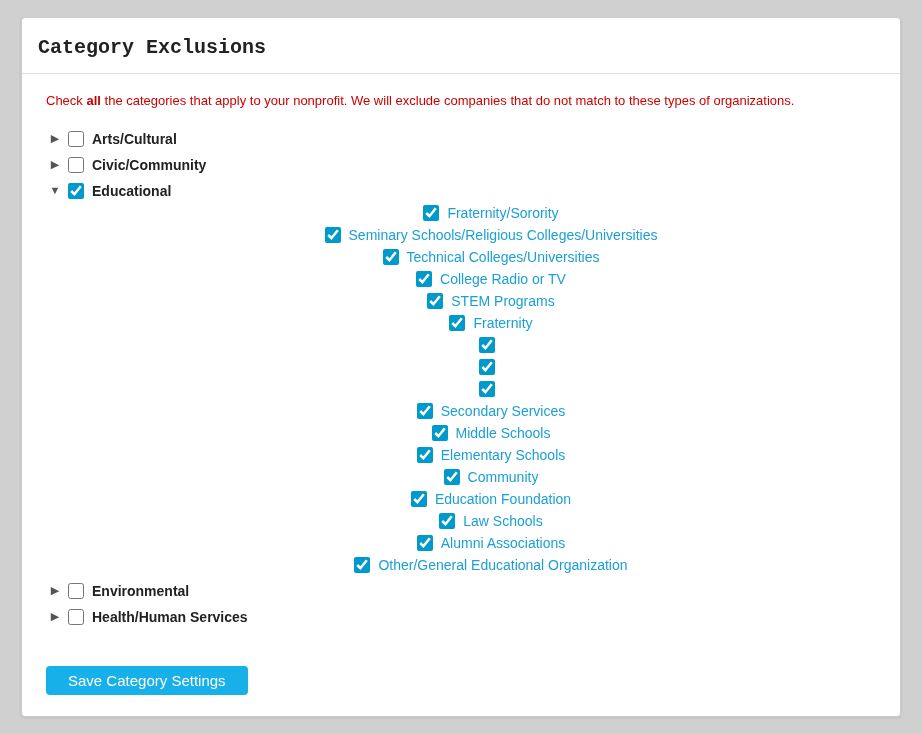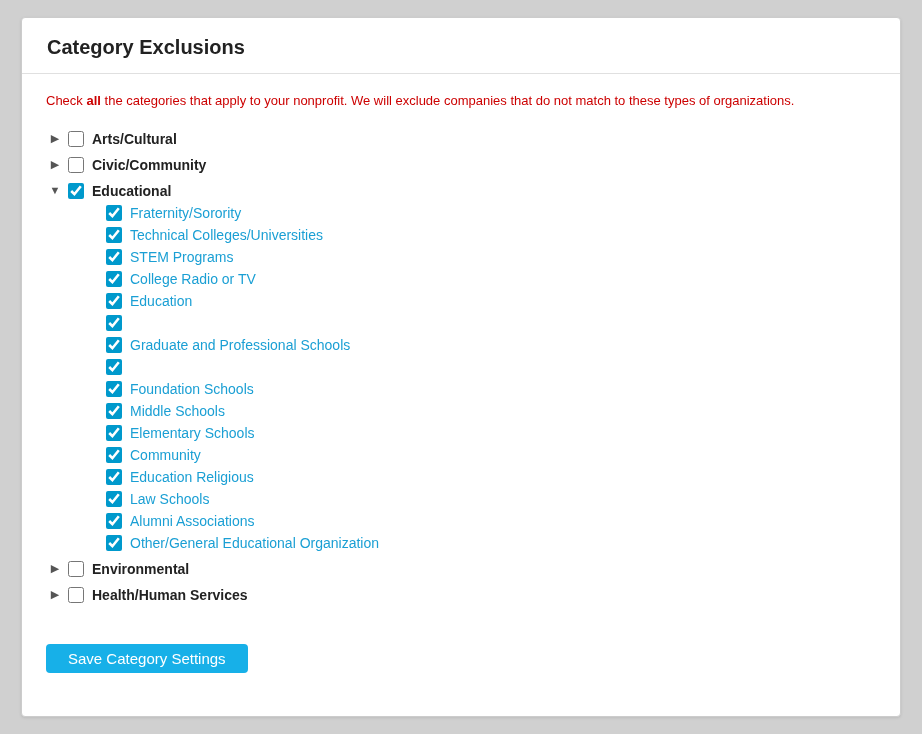--- a/index.html
+++ b/index.html
@@ -15,22 +15,23 @@
     .card {
       background: #fff;
       border: 1px solid #ccc;
       border-radius: 4px;
       width: 880px;
       min-height: 700px;
       padding: 0;
       box-shadow: 0 1px 3px rgba(0,0,0,0.1);
     }
     .card-header {
-      padding: 18px 24px 14px 25px;
+      padding: 18px 24px 14px 16px;
       border-bottom: 1px solid #e0e0e0;
+      font-family: Liberation Mono, monospace;
     }
     .card-header h2 {
       font-size: 20px;
       font-weight: 600;
       color: #222;
     }
     .card-body {
       padding: 18px 24px;
     }
     .instruction {
@@ -82,20 +83,21 @@
       font-size: 14px;
     }
     .subcategory-list {
       list-style: none;
       margin-left: 60px;
     }
     .subcategory-item {
       display: flex;
       align-items: center;
       padding: 3px 0;
+      justify-content: center;
     }
     .sub-checkbox {
       width: 16px;
       height: 16px;
       margin: 0 8px 0 0;
       flex-shrink: 0;
       accent-color: #0099cc;
       cursor: pointer;
     }
     .sub-label {
@@ -148,63 +150,66 @@
             <input type="checkbox" class="cat-checkbox" checked="" style="">
             <span class="cat-label">Educational</span>
           </div>
           <ul class="subcategory-list">
             <li class="subcategory-item">
               <input type="checkbox" class="sub-checkbox" checked="" style="">
               <span class="sub-label">Fraternity/Sorority</span>
             </li>
             <li class="subcategory-item">
               <input type="checkbox" class="sub-checkbox" checked="" style="">
+              <span class="sub-label">Seminary Schools/Religious Colleges/Universities</span>
+            </li>
+            <li class="subcategory-item">
+              <input type="checkbox" class="sub-checkbox" checked="" style="">
               <span class="sub-label">Technical Colleges/Universities</span>
             </li>
             <li class="subcategory-item">
               <input type="checkbox" class="sub-checkbox" checked="" style="">
+              <span class="sub-label">College Radio or TV</span>
+            </li>
+            <li class="subcategory-item">
+              <input type="checkbox" class="sub-checkbox" checked="" style="">
               <span class="sub-label">STEM Programs</span>
             </li>
             <li class="subcategory-item">
               <input type="checkbox" class="sub-checkbox" checked="" style="">
-              <span class="sub-label">College Radio or TV</span>
-            </li>
-            <li class="subcategory-item">
-              <input type="checkbox" class="sub-checkbox" checked="" style="">
-              <span class="sub-label">Education</span>
-            </li>
-            <li class="subcategory-item">
-              <input type="checkbox" class="sub-checkbox" checked="" style="">
-            </li>
-            <li class="subcategory-item">
-              <input type="checkbox" class="sub-checkbox" checked="" style="">
-              <span class="sub-label">Graduate and Professional Schools</span>
-            </li>
-            <li class="subcategory-item">
-              <input type="checkbox" class="sub-checkbox" checked="" style="">
-            </li>
-            <li class="subcategory-item">
-              <input type="checkbox" class="sub-checkbox" checked="" style="">
-              <span class="sub-label">Foundation Schools</span>
+              <span class="sub-label">Fraternity</span>
+            </li>
+            <li class="subcategory-item">
+              <input type="checkbox" class="sub-checkbox" checked="" style="">
+            </li>
+            <li class="subcategory-item">
+              <input type="checkbox" class="sub-checkbox" checked="" style="">
+            </li>
+            <li class="subcategory-item">
+              <input type="checkbox" class="sub-checkbox" checked="" style="">
+            </li>
+            <li class="subcategory-item">
+              <input type="checkbox" class="sub-checkbox" checked="" style="">
+              <span class="sub-label">Secondary Services</span>
             </li>
             <li class="subcategory-item">
               <input type="checkbox" class="sub-checkbox" checked="" style="">
               <span class="sub-label">Middle Schools</span>
             </li>
             <li class="subcategory-item">
               <input type="checkbox" class="sub-checkbox" checked="" style="">
               <span class="sub-label">Elementary Schools</span>
             </li>
             <li class="subcategory-item">
               <input type="checkbox" class="sub-checkbox" checked="" style="">
               <span class="sub-label">Community</span>
             </li>
             <li class="subcategory-item">
               <input type="checkbox" class="sub-checkbox" checked="" style="">
-              <span class="sub-label">Education Religious</span>
+              <span class="sub-label">Education Foundation</span>
             </li>
             <li class="subcategory-item">
               <input type="checkbox" class="sub-checkbox" checked="" style="">
               <span class="sub-label">Law Schools</span>
             </li>
             <li class="subcategory-item">
               <input type="checkbox" class="sub-checkbox" checked="" style="">
               <span class="sub-label">Alumni Associations</span>
             </li>
             <li class="subcategory-item">

